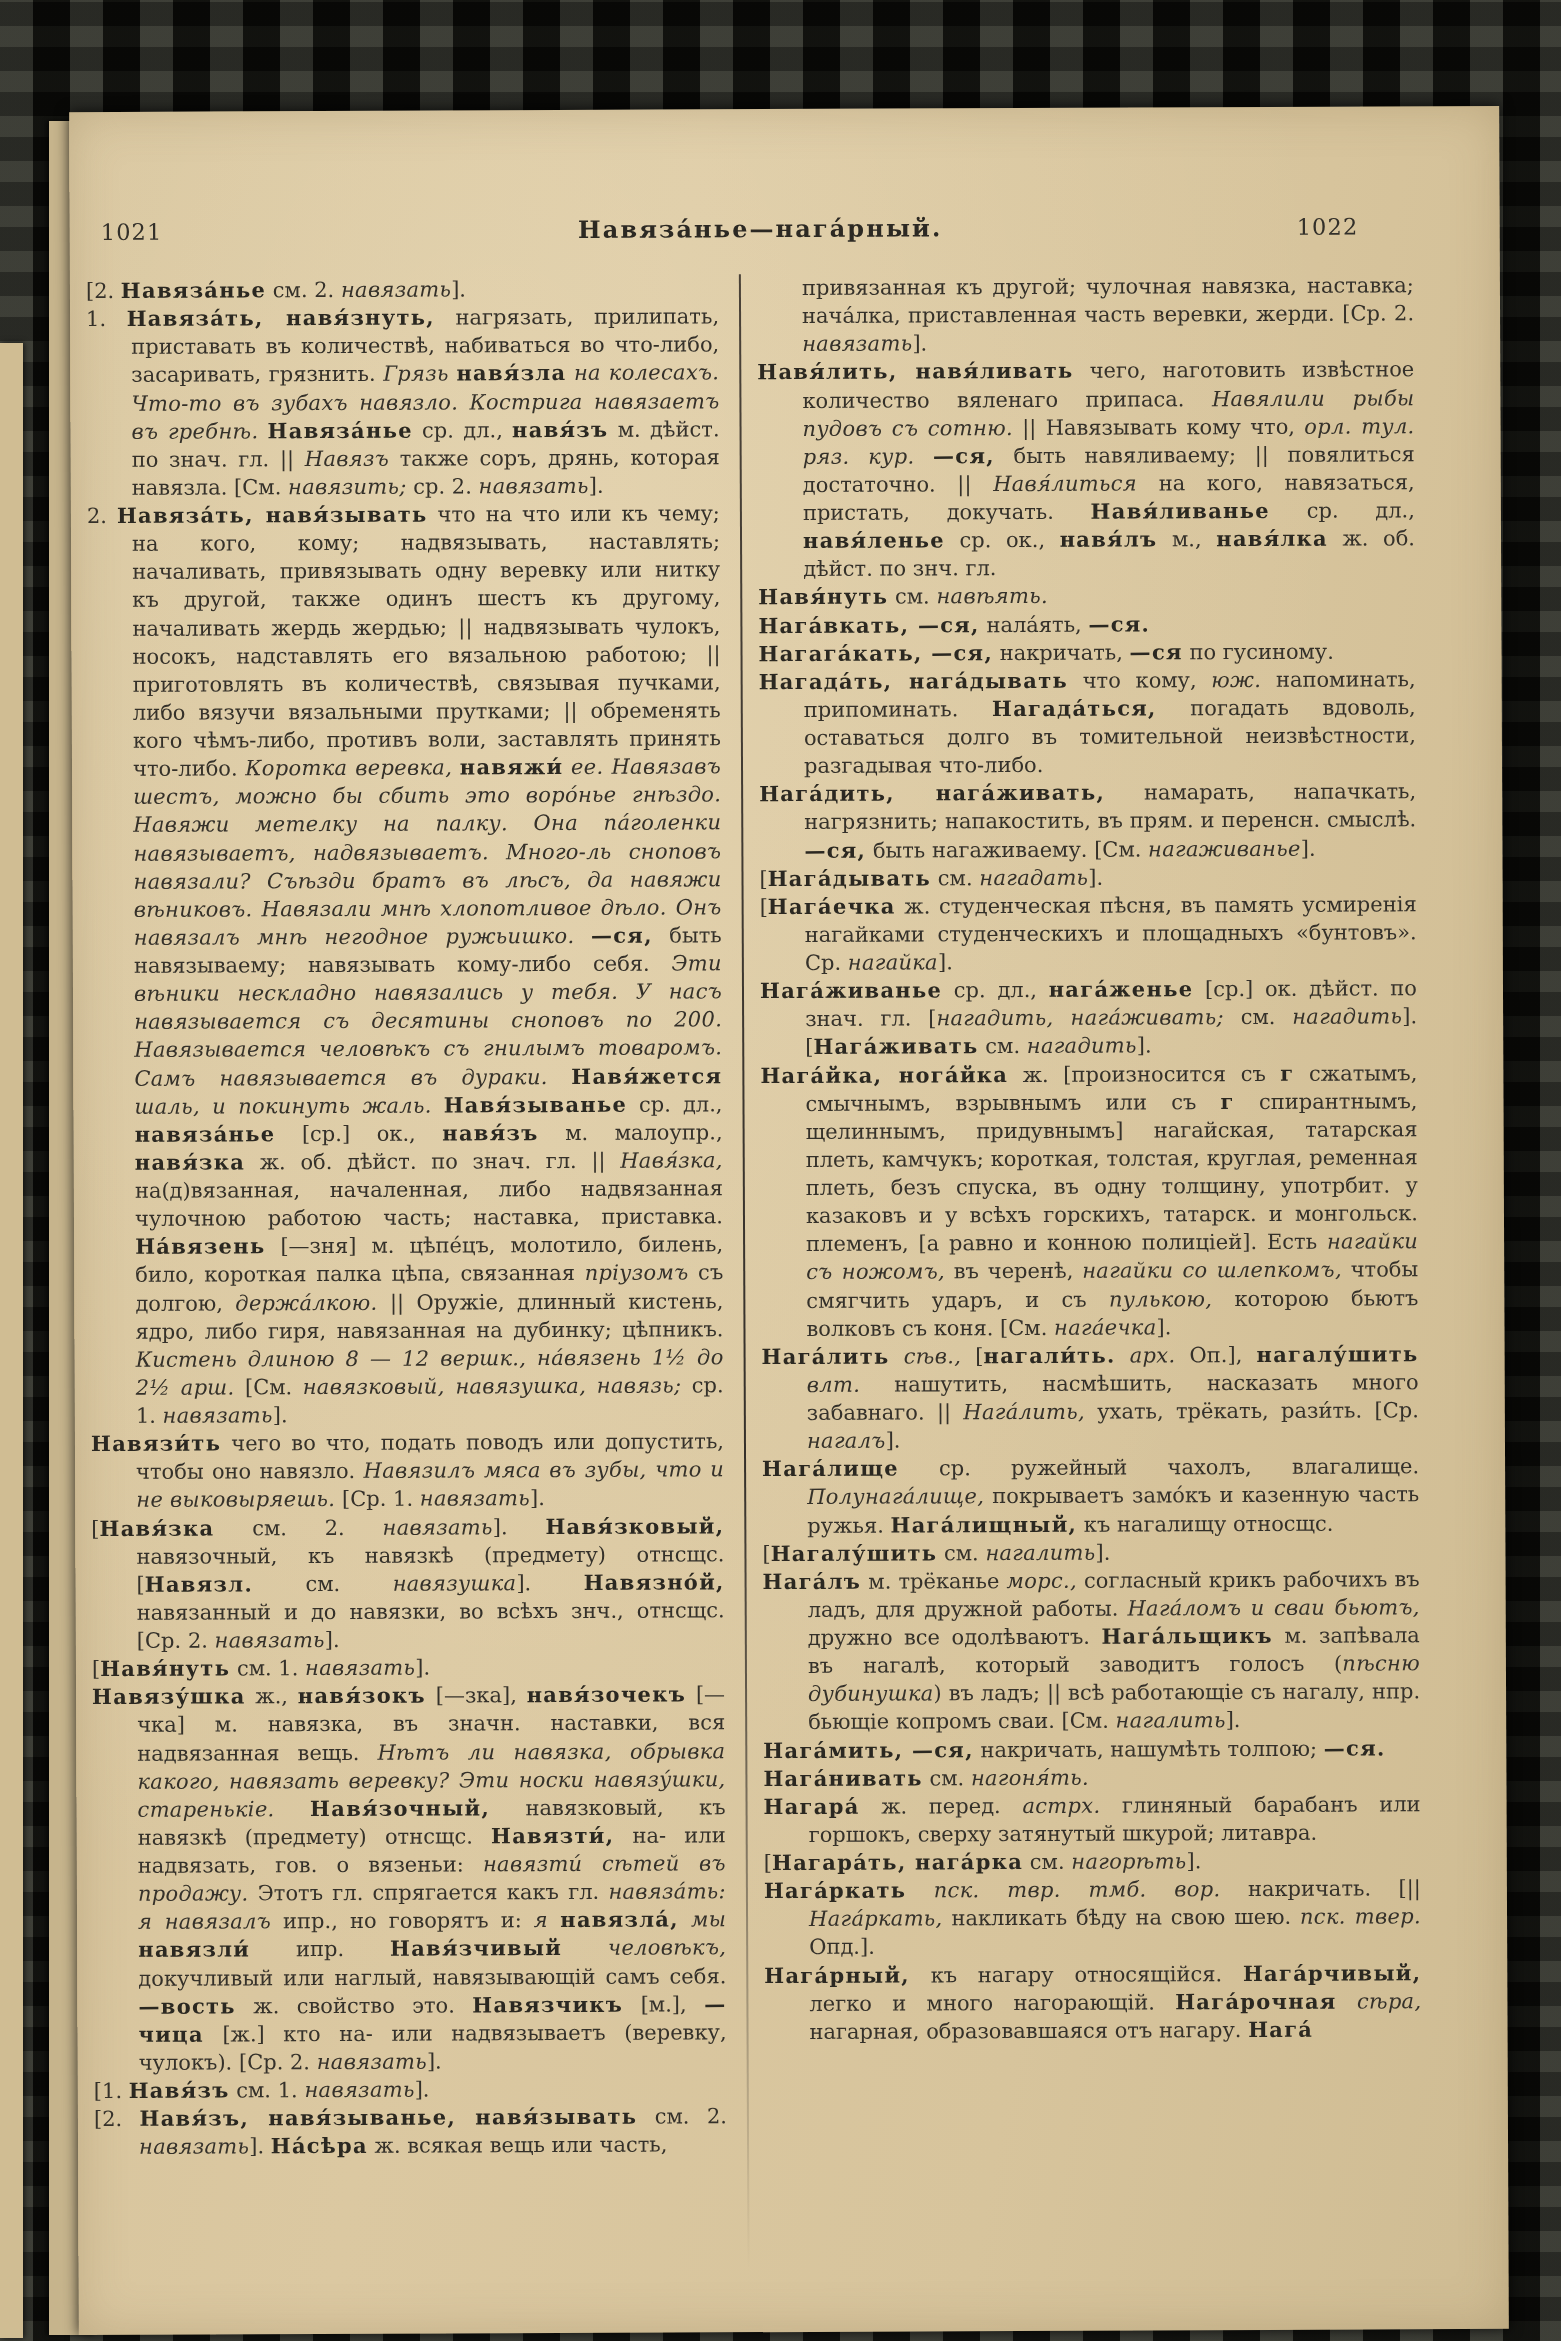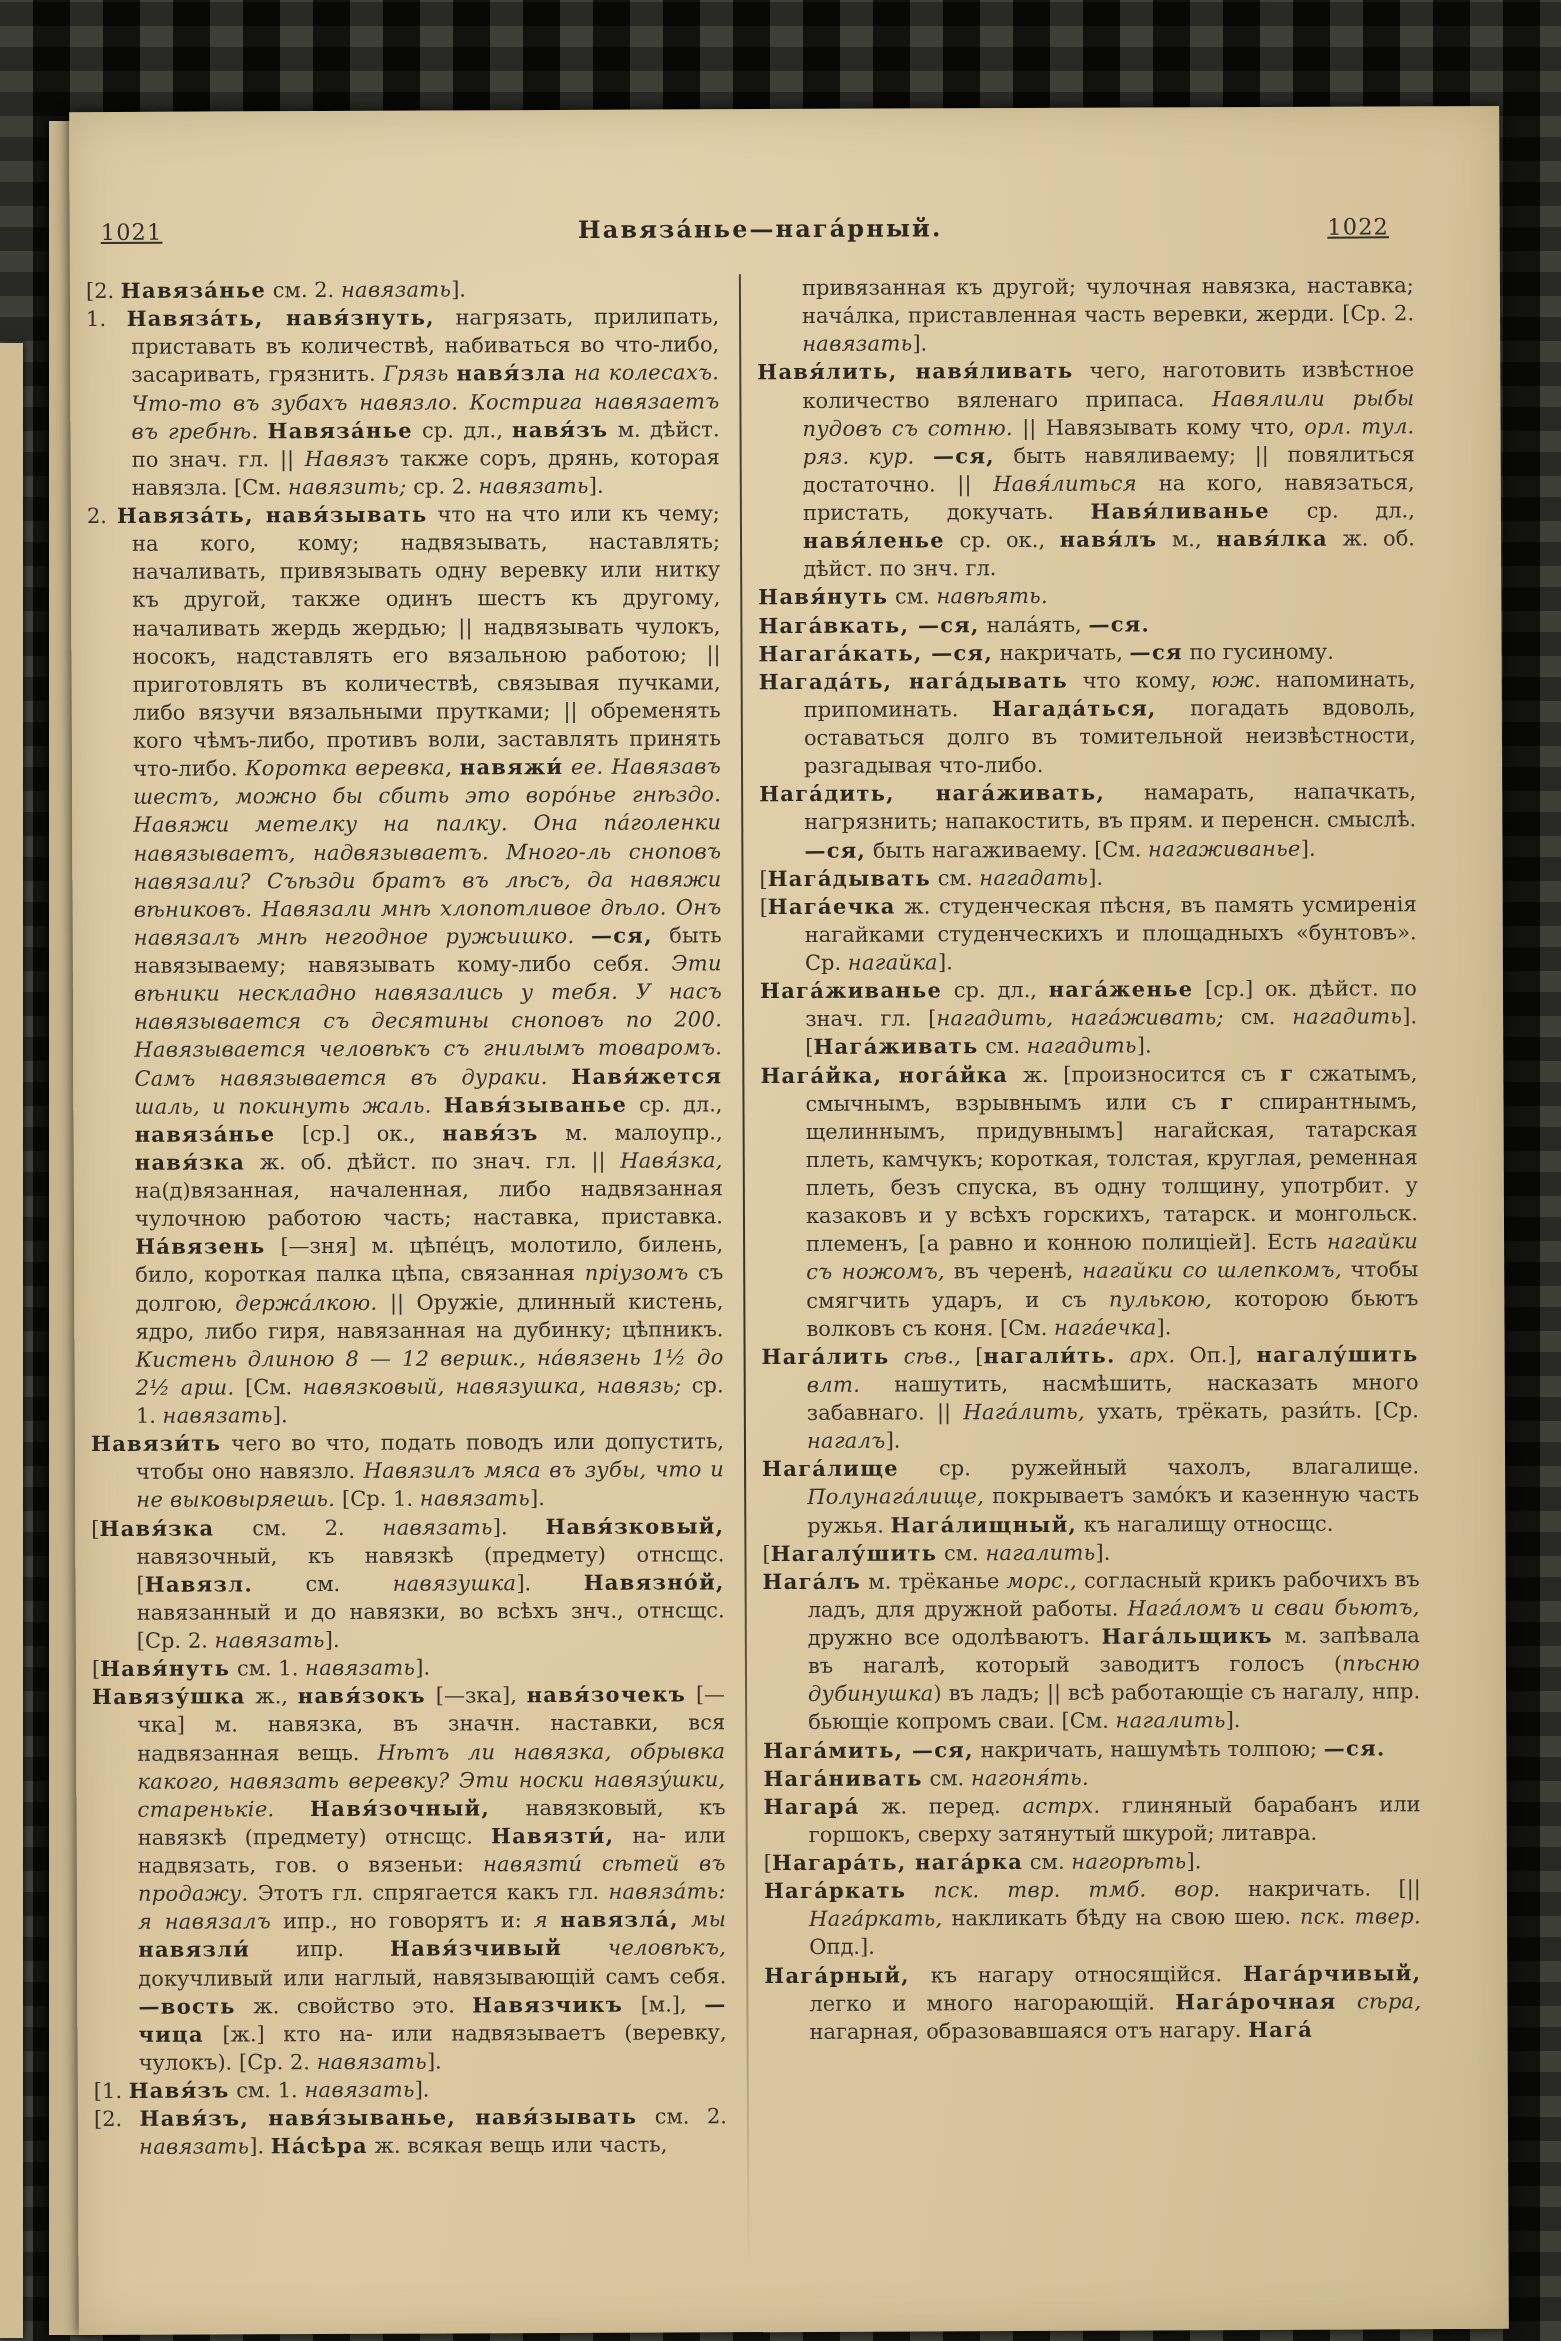--- a/index.html
+++ b/index.html
@@ -28,22 +28,22 @@
       linear-gradient(100deg, #d6c39b 0%, #dbc8a1 35%, #d7c49c 70%, #cfbc93 100%);
     box-shadow: 0 0 14px rgba(0,0,0,.8), inset 0 0 48px rgba(120,95,55,.25);
     transform: rotate(-0.25deg);
     color: #33302a;
   }
   .page-header {
     display: flex; align-items: baseline;
     padding: 105px 80px 0 31px;
     font-size: 22.5px;
   }
-  .pgnum { width: 123px; letter-spacing: 1.1px; text-decoration: underline; }
-  .pgnum.right { text-align: center; }
+  .pgnum { width: 123px; letter-spacing: 1.1px; }
+  .pgnum.right { text-align: left; }
   .head-title {
     flex: 1; text-align: center;
     font-weight: bold; font-size: 24px; letter-spacing: 2.1px;
     color: #2c2923;
   }
   .text-columns {
     display: flex;
     padding: 31px 0 0 16px;
   }
   .col {

